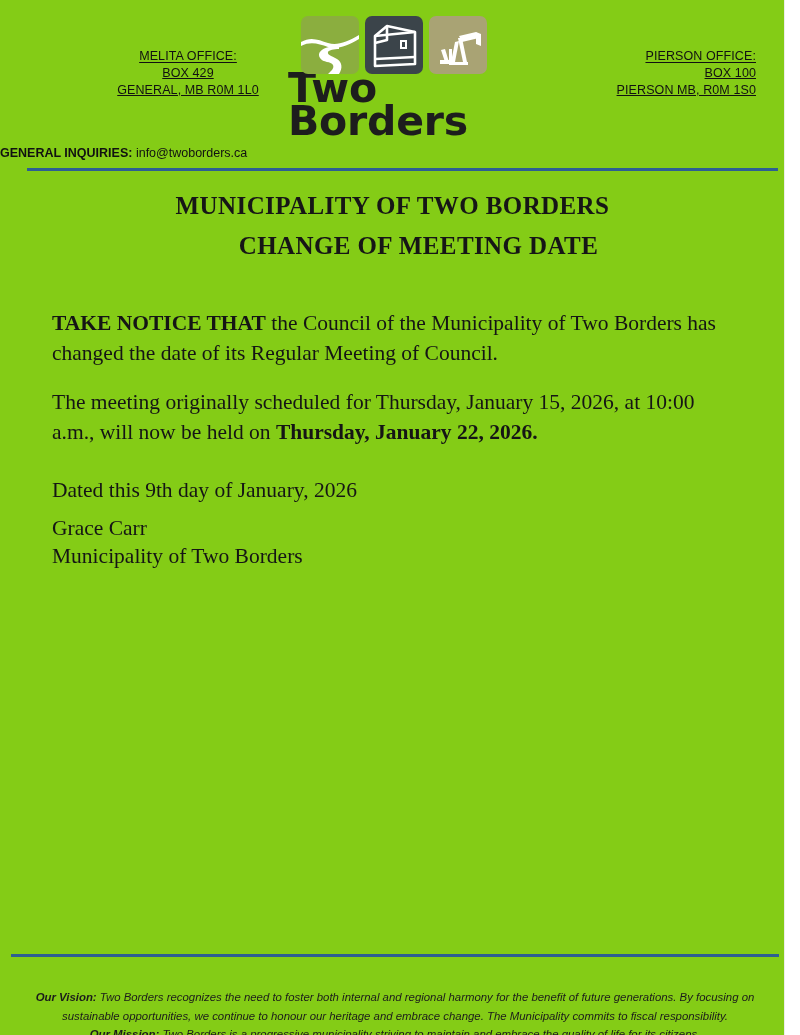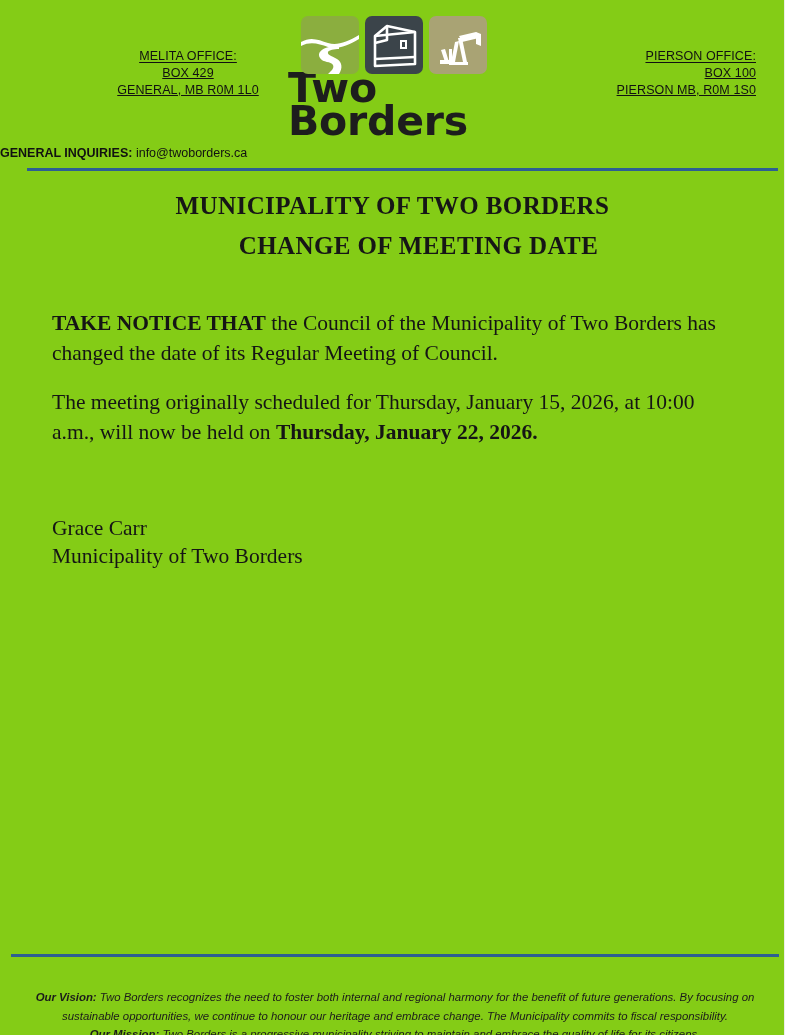--- a/index.html
+++ b/index.html
@@ -259,20 +259,21 @@
   <div class="doc-title doc-title-2">CHANGE OF MEETING DATE</div>
 
   <div class="body-text para-1">
     <b>TAKE NOTICE THAT</b><span> the Council of the Municipality of Two Borders has changed the date of its Regular Meeting of Council.</span>
   </div>
 
   <div class="body-text para-2">
     <span>The meeting originally scheduled for Thursday, January 15, 2026, at 10:00 a.m., will now be held on </span><b>Thursday, January 22, 2026.</b>
   </div>
 
+  <div class="body-text para-dated">Dated this 9th day of January, 2026</div>
 
   <div class="body-text sig-block">
     <div>Grace Carr</div>
     <div>Municipality of Two Borders</div>
   </div>
 
   <div class="rule-bottom"></div>
 
   <div class="footer">
     <span class="footer-vision"><span class="lead">Our Vision:</span><span> Two Borders recognizes the need to foster both internal and regional harmony for the benefit of future generations. By focusing on sustainable opportunities, we continue to honour our heritage and embrace change. The Municipality commits to fiscal responsibility.</span></span>

